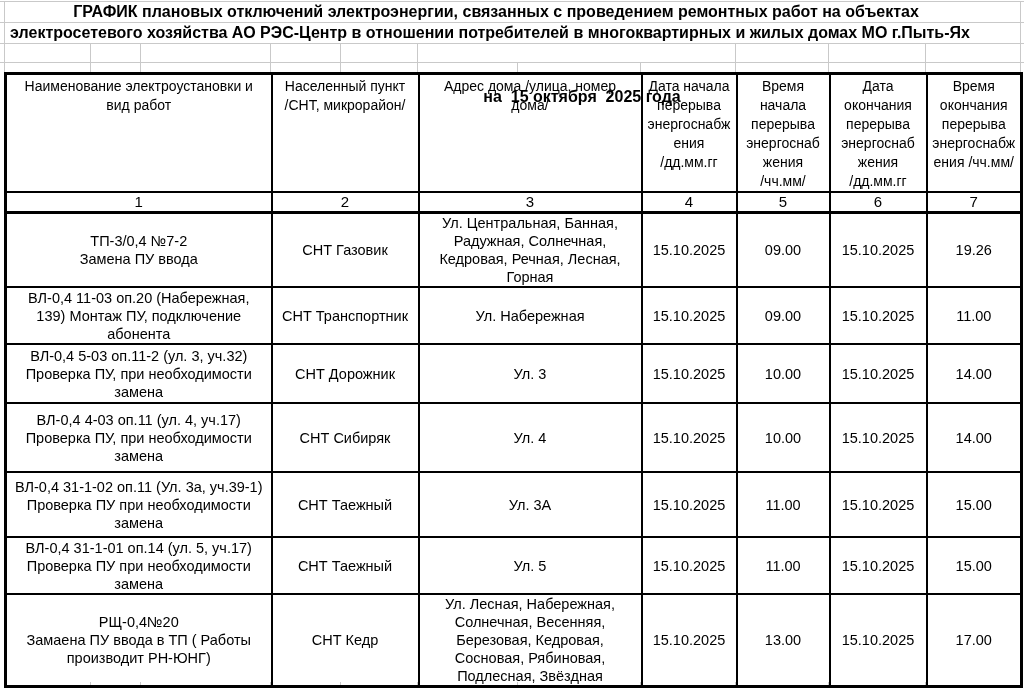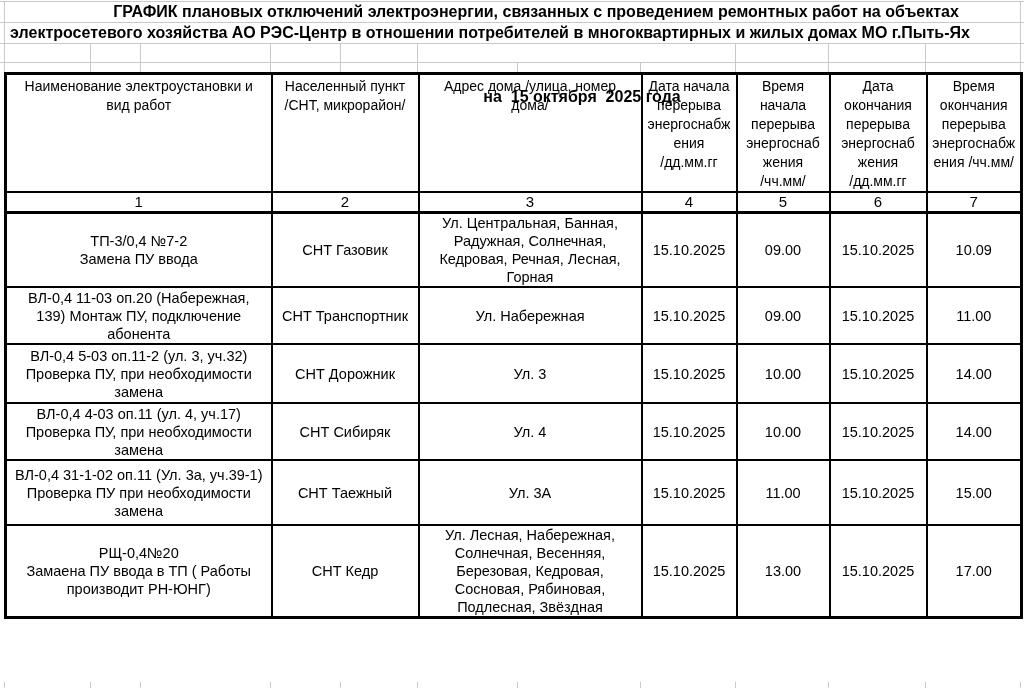--- a/index.html
+++ b/index.html
@@ -82,21 +82,21 @@
     <div class="gl" style="left: 417px; top: 682px; width: 1px; height: 6px;"></div>
     <div class="gl" style="left: 517px; top: 682px; width: 1px; height: 6px;"></div>
     <div class="gl" style="left: 640px; top: 682px; width: 1px; height: 6px;"></div>
     <div class="gl" style="left: 735px; top: 682px; width: 1px; height: 6px;"></div>
     <div class="gl" style="left: 828px; top: 682px; width: 1px; height: 6px;"></div>
     <div class="gl" style="left: 925px; top: 682px; width: 1px; height: 6px;"></div>
     <div class="gl" style="left: 1020px; top: 682px; width: 1px; height: 6px;"></div>
   </div>
 
 <div>
-  <div class="title-line" style="left:496px;top:2px;margin-left:40px;">ГРАФИК плановых отключений электроэнергии, связанных с проведением ремонтных работ на объектах</div>
+  <div class="title-line" style="left:496px;top:2px;">ГРАФИК плановых отключений электроэнергии, связанных с проведением ремонтных работ на объектах</div>
   <div class="title-line" style="left:490px;top:23px;">электросетевого хозяйства АО РЭС-Центр в отношении потребителей в многоквартирных и жилых домах МО г.Пыть-Ях</div>
   <div class="title-line" style="left:582px;top:52px;margin-top:35px;">на  15 октября  2025 года</div>
 </div>
 
 <table class="sched">
   <colgroup>
     <col style="width:266px">
       <col style="width:147px">
       <col style="width:223px">
     <col style="width:95px">
@@ -149,21 +149,21 @@
       <td class="pre">ТП-3/0,4 №7-2
 Замена ПУ ввода</td>
       <td>СНТ Газовик</td>
       <td class="pre">Ул. Центральная, Банная,
 Радужная, Солнечная,
 Кедровая, Речная, Лесная,
 Горная</td>
       <td>15.10.2025</td>
       <td>09.00</td>
       <td>15.10.2025</td>
-      <td>10.09</td>
+      <td>19.26</td>
     </tr>
     <tr style="height:57px">
       <td class="pre">ВЛ-0,4 11-03 оп.20 (Набережная,
 139) Монтаж ПУ, подключение
 абонента</td>
       <td>СНТ Транспортник</td>
       <td class="pre">Ул. Набережная</td>
       <td>15.10.2025</td>
       <td>09.00</td>
       <td>15.10.2025</td>
@@ -173,37 +173,48 @@
       <td class="pre">ВЛ-0,4 5-03 оп.11-2 (ул. 3, уч.32)
 Проверка ПУ, при необходимости
 замена</td>
       <td>СНТ Дорожник</td>
       <td class="pre">Ул. 3</td>
       <td>15.10.2025</td>
       <td>10.00</td>
       <td>15.10.2025</td>
       <td>14.00</td>
     </tr>
-    <tr style="height:57px">
+    <tr style="height:69px">
       <td class="pre">ВЛ-0,4 4-03 оп.11 (ул. 4, уч.17)
 Проверка ПУ, при необходимости
 замена</td>
       <td>СНТ Сибиряк</td>
       <td class="pre">Ул. 4</td>
       <td>15.10.2025</td>
       <td>10.00</td>
       <td>15.10.2025</td>
       <td>14.00</td>
     </tr>
     <tr style="height:65px">
       <td class="pre">ВЛ-0,4 31-1-02 оп.11 (Ул. 3а, уч.39-1)
 Проверка ПУ при необходимости
 замена</td>
       <td>СНТ Таежный</td>
       <td class="pre">Ул. 3А</td>
+      <td>15.10.2025</td>
+      <td>11.00</td>
+      <td>15.10.2025</td>
+      <td>15.00</td>
+    </tr>
+    <tr style="height:57px">
+      <td class="pre">ВЛ-0,4 31-1-01 оп.14 (ул. 5, уч.17)
+Проверка ПУ при необходимости
+замена</td>
+      <td>СНТ Таежный</td>
+      <td class="pre">Ул. 5</td>
       <td>15.10.2025</td>
       <td>11.00</td>
       <td>15.10.2025</td>
       <td>15.00</td>
     </tr>
     <tr style="height:90px">
       <td class="pre">РЩ-0,4№20
 Замаена ПУ ввода в ТП ( Работы
 производит РН-ЮНГ)</td>
       <td>СНТ Кедр</td>

